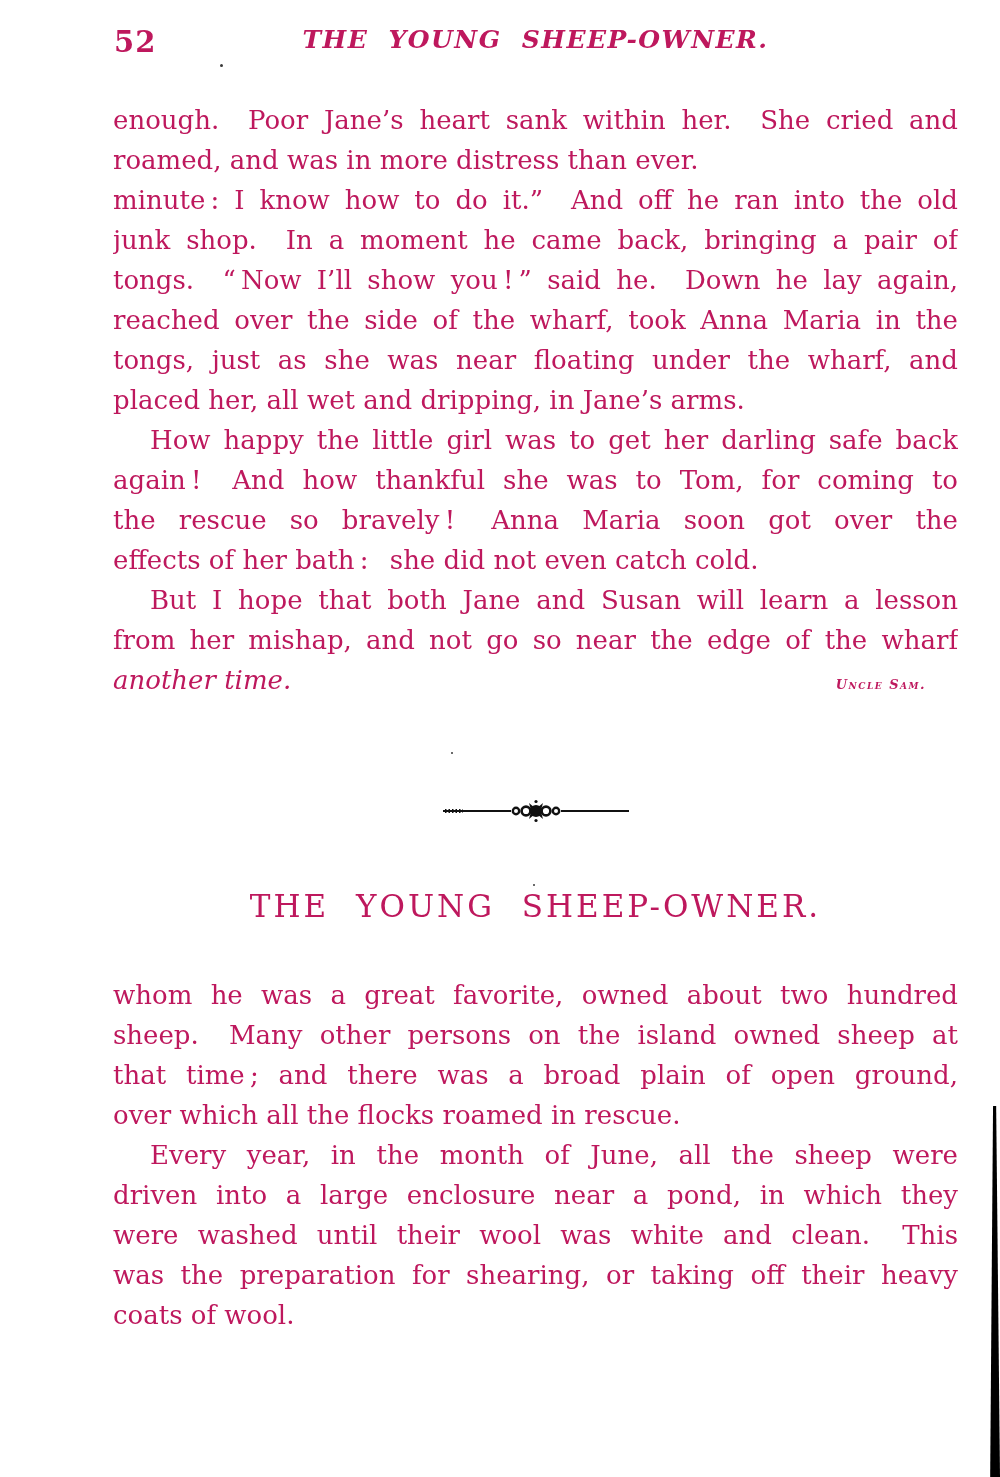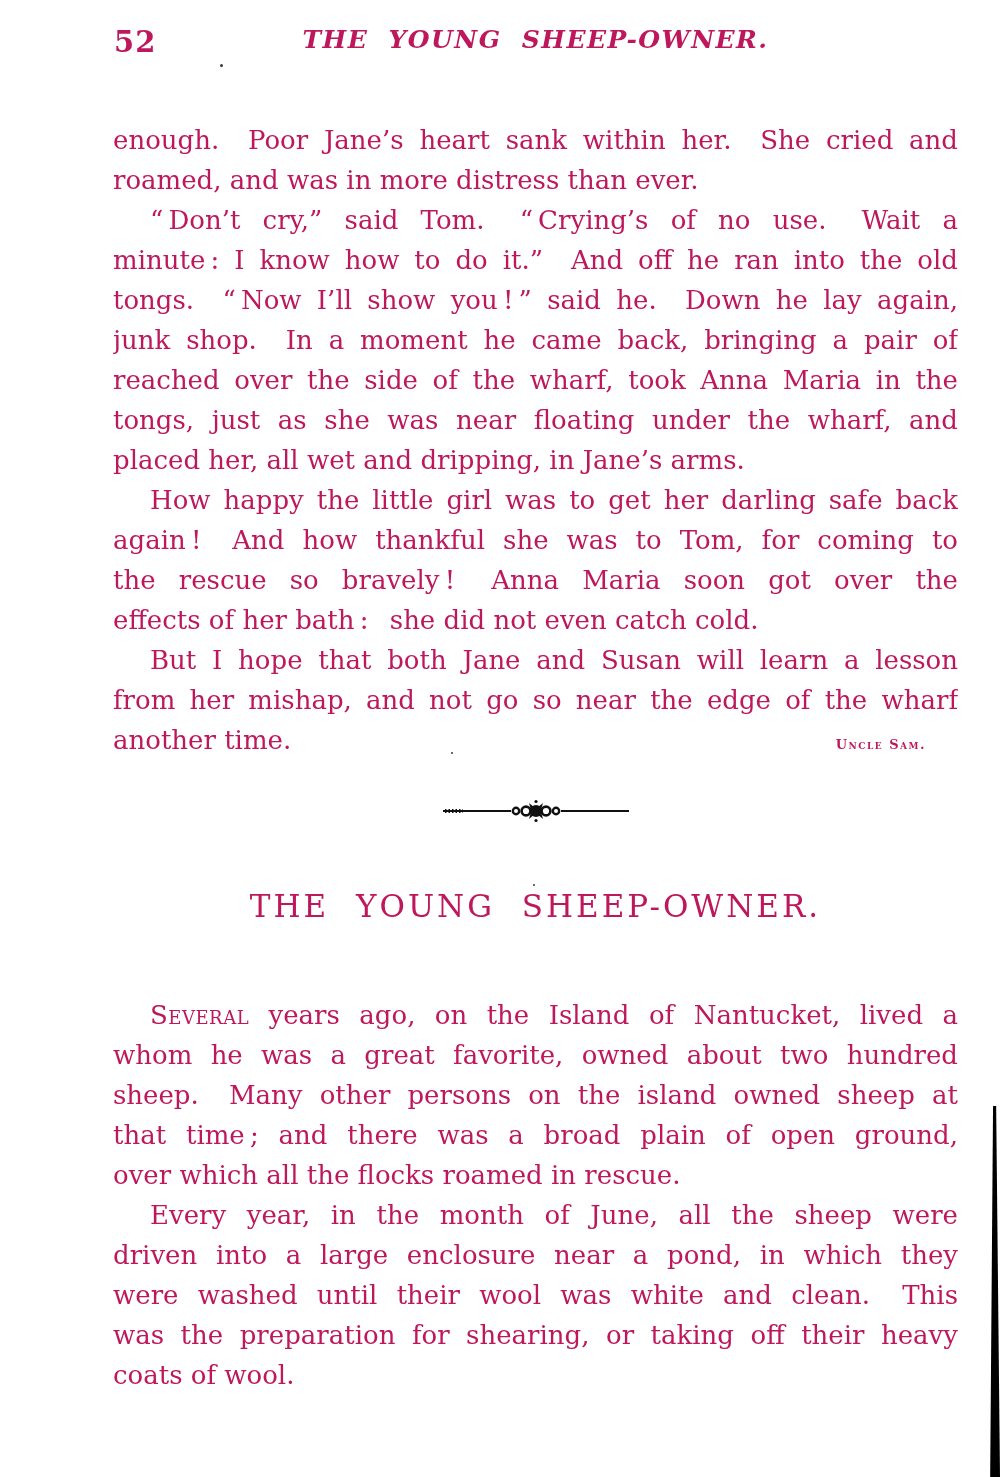--- a/index.html
+++ b/index.html
@@ -41,21 +41,20 @@
     padding-top: 3px;
   }
 
   
   .text-block {
     position: absolute;
     left: 113px;
     width: 845px;
     font-size: 26px;
     line-height: 40px;
-    margin-top: 20px;
   }
   .text-block.part1 { top: 100px; }
   .text-block.part2 { top: 975px; }
 
   .line {
     height: 40px;
     overflow: hidden;
     text-align: justify;
     text-align-last: justify;
     white-space: nowrap;
@@ -66,20 +65,21 @@
 
   .smallcaps { font-variant: small-caps; }
   .lead { letter-spacing: 0.5px; }
 
   .sig-line {
     display: flex;
     justify-content: space-between;
     align-items: baseline;
     text-align: left;
     text-align-last: left;
+    font-style: italic;
   }
   .signature {
     font-variant: small-caps;
     font-weight: bold;
     font-size: 13px;
     letter-spacing: 1.5px;
     padding-right: 32px;
   }
 
   
@@ -130,24 +130,23 @@
 <div class="page">
 
   <header class="running-head">
     <span class="page-num">52</span>
     <span class="head-title">THE YOUNG SHEEP-OWNER.</span>
   </header>
 
   <main class="text-block part1">
     <div class="line justify">enough.  Poor Jane’s heart sank within her.  She cried and</div>
     <div class="line last">roamed, and was in more distress than ever.</div>
-    <div class="line justify indent">“ Don’t cry,” said Tom.  “ Crying’s of no use.  Wait a</div>
     <div class="line justify">minute : I know how to do it.”  And off he ran into the old</div>
+    <div class="line justify">junk shop.  In a moment he came back, bringing a pair of</div>
     <div class="line justify">tongs.  “ Now I’ll show you ! ” said he.  Down he lay again,</div>
-    <div class="line justify">junk shop.  In a moment he came back, bringing a pair of</div>
     <div class="line justify">reached over the side of the wharf, took Anna Maria in the</div>
     <div class="line justify">tongs, just as she was near floating under the wharf, and</div>
     <div class="line last">placed her, all wet and dripping, in Jane’s arms.</div>
     <div class="line justify indent">How happy the little girl was to get her darling safe back</div>
     <div class="line justify">again !  And how thankful she was to Tom, for coming to</div>
     <div class="line justify">the rescue so bravely !  Anna Maria soon got over the</div>
     <div class="line last">effects of her bath :  she did not even catch cold.</div>
     <div class="line justify indent">But I hope that both Jane and Susan will learn a lesson</div>
     <div class="line justify">from her mishap, and not go so near the edge of the wharf</div>
     <div class="line last sig-line">
@@ -175,23 +174,20 @@
         <path d="M102 21 l-6 -5 4 -2 z"></path>
         <circle cx="95" cy="3.5" r="1.6"></circle>
         <circle cx="95" cy="22.5" r="1.6"></circle>
       </g>
     </svg>
   </div>
 
   <h1 class="section-title" style="margin:0; font-weight:normal;">THE YOUNG SHEEP-OWNER.</h1>
 
   <main class="text-block part2">
-    <div class="line justify indent">
-      <span class="smallcaps lead">Several</span><span> years ago, on the Island of Nantucket, lived a</span>
-    </div>
     <div class="line justify">whom he was a great favorite, owned about two hundred</div>
     <div class="line justify">sheep.  Many other persons on the island owned sheep at</div>
     <div class="line justify">that time ; and there was a broad plain of open ground,</div>
     <div class="line last">over which all the flocks roamed in rescue.</div>
     <div class="line justify indent">Every year, in the month of June, all the sheep were</div>
     <div class="line justify">driven into a large enclosure near a pond, in which they</div>
     <div class="line justify">were washed until their wool was white and clean.  This</div>
     <div class="line justify">was the preparation for shearing, or taking off their heavy</div>
     <div class="line last">coats of wool.</div>
   </main>

